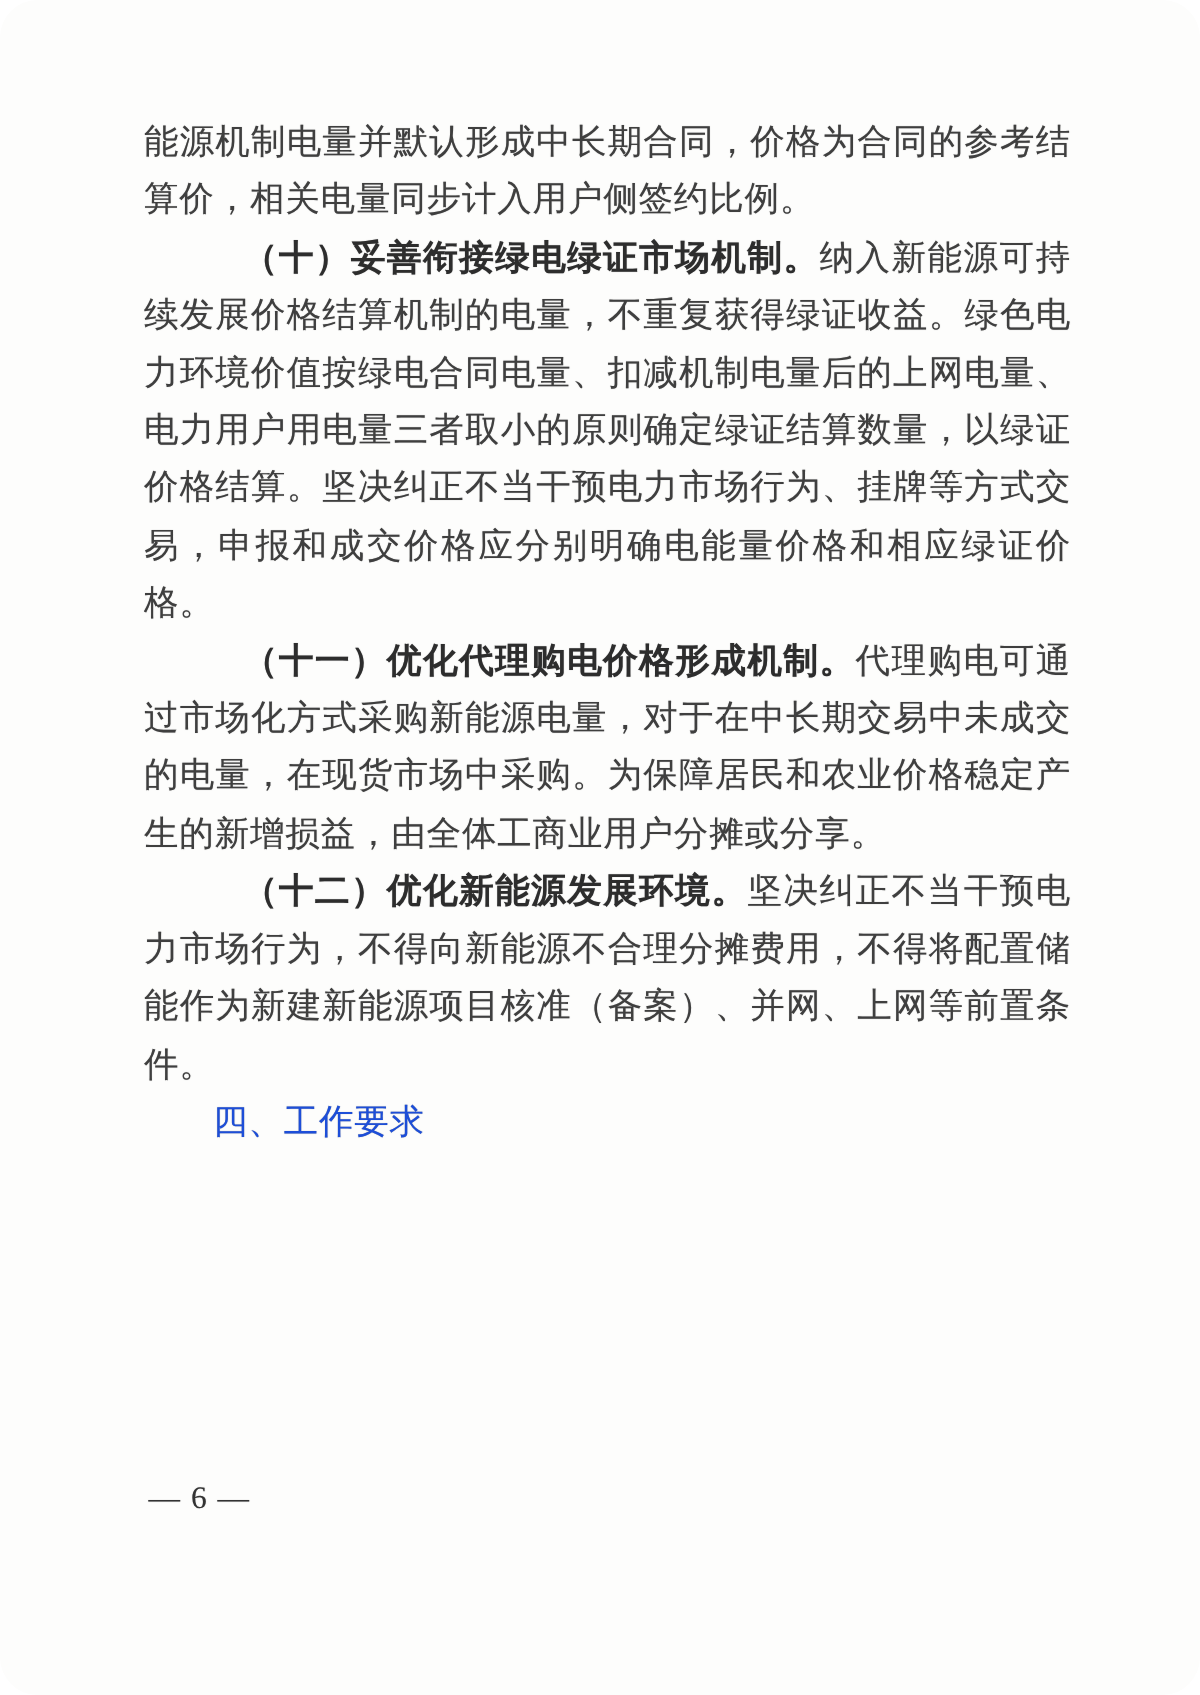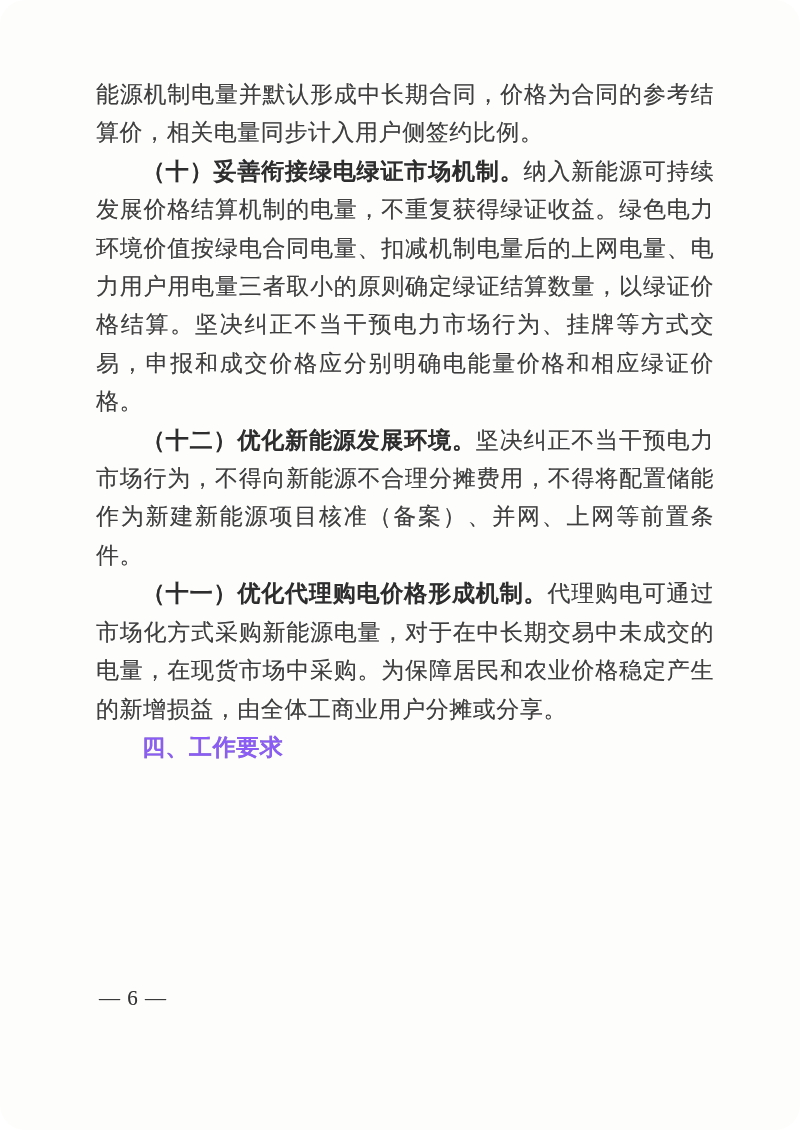--- a/index.html
+++ b/index.html
@@ -33,24 +33,25 @@
     margin: 0;
     padding: 0;
     text-indent: 2em;
   }
   .content p.no-indent {
     text-indent: 0;
   }
   .lead-bold {
     font-weight: bold;
     color: #2d2d2d;
+    margin-left: 20px;
   }
   .section-heading {
-    font-weight: bold;
-    color: #8b5cf6;
+    font-weight: normal;
+    color: #1d4ed8;
   }
   .page-number {
     position: absolute;
     left: 99px;
     top: 986px;
     font-size: 21px;
     letter-spacing: 1px;
     color: #333333;
     text-shadow: 0 0 0.6px rgba(80,80,80,0.5);
   }
@@ -59,23 +60,23 @@
 <body>
 
 <div class="page">
 
   <div class="content">
 
     <p class="no-indent"><span>能源机制电量并默认形成中长期合同，价格为合同的参考结算价，相关电量同步计入用户侧签约比例。</span></p>
 
     <p><span class="lead-bold">（十）妥善衔接绿电绿证市场机制。</span><span>纳入新能源可持续发展价格结算机制的电量，不重复获得绿证收益。绿色电力环境价值按绿电合同电量、扣减机制电量后的上网电量、电力用户用电量三者取小的原则确定绿证结算数量，以绿证价格结算。坚决纠正不当干预电力市场行为、挂牌等方式交易，申报和成交价格应分别明确电能量价格和相应绿证价格。</span></p>
 
+    <p><span class="lead-bold">（十一）优化代理购电价格形成机制。</span><span>代理购电可通过市场化方式采购新能源电量，对于在中长期交易中未成交的电量，在现货市场中采购。为保障居民和农业价格稳定产生的新增损益，由全体工商业用户分摊或分享。</span></p>
+
     <p><span class="lead-bold">（十二）优化新能源发展环境。</span><span>坚决纠正不当干预电力市场行为，不得向新能源不合理分摊费用，不得将配置储能作为新建新能源项目核准（备案）、并网、上网等前置条件。</span></p>
-
-    <p><span class="lead-bold">（十一）优化代理购电价格形成机制。</span><span>代理购电可通过市场化方式采购新能源电量，对于在中长期交易中未成交的电量，在现货市场中采购。为保障居民和农业价格稳定产生的新增损益，由全体工商业用户分摊或分享。</span></p>
 
     <p class="section-heading">四、工作要求</p>
 
 
   </div>
 
   <div class="page-number">— 6 —</div>
 
 </div>
 

